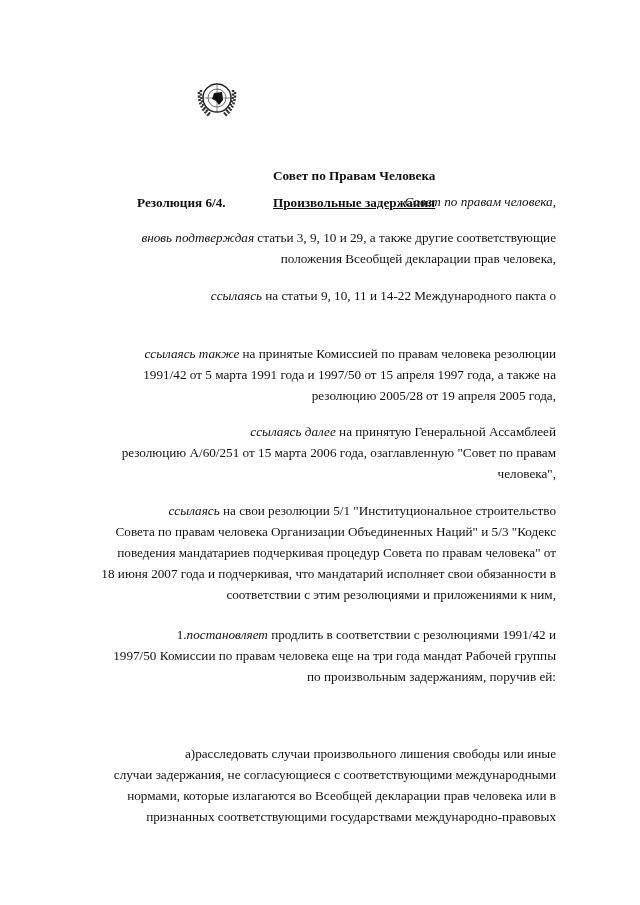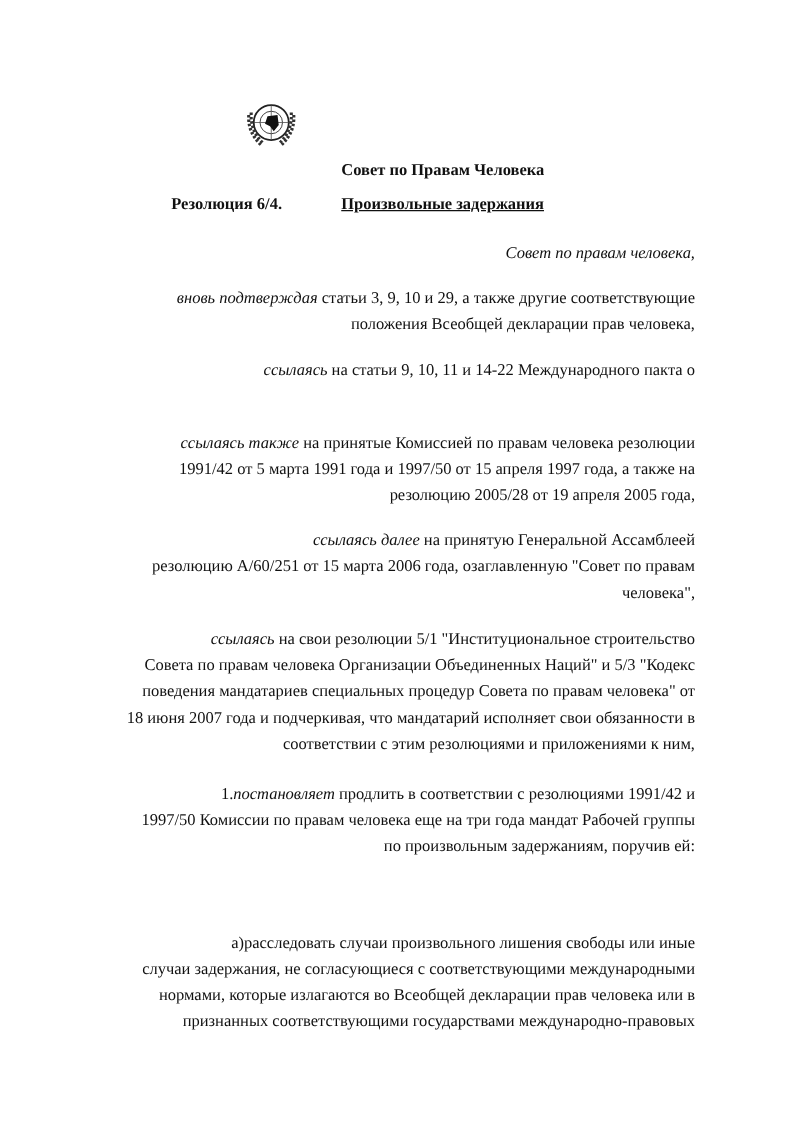--- a/index.html
+++ b/index.html
@@ -1,19 +1,19 @@
 <!DOCTYPE html>
 <html><head>
   <meta charset="utf-8">
   <style>
     html, body { margin: 0; padding: 0; background: #ffffff; }
     body { width: 640px; height: 905px; position: relative; overflow: hidden;
       font-family: "Liberation Serif", "DejaVu Serif", serif; color: #111; font-size: 13.2px; }
     .emblem { position: absolute; left: 192px; top: 74px; width: 50px; height: 50px; }
-    .hdr { position: absolute; font-weight: bold; font-size: 13.2px; white-space: nowrap; }
+    .hdr { position: absolute; font-weight: bold; font-size: 13.2px; white-space: nowrap; margin-top: 40px; }
     .p { position: absolute; left: 96px; width: 460px; line-height: 21px; white-space: nowrap; }
     .line { display: block; height: 21px; text-align: right; }
     .ind { padding-left: 41px; }
     i { font-style: italic; }
     .num { display: inline-block; width: 37px; }
   </style>
 </head>
 <body>
 
 <svg class="emblem" viewBox="0 0 50 50">
@@ -51,21 +51,21 @@
 
 <div class="p" style="top:421px;">
   <span class="line ind"><i>ссылаясь далее</i><span> на принятую Генеральной Ассамблеей</span></span>
   <span class="line">резолюцию A/60/251 от 15 марта 2006 года, озаглавленную "Совет по правам</span>
   <span class="line">человека",</span>
 </div>
 
 <div class="p" style="top:500px;">
   <span class="line ind"><i>ссылаясь</i><span> на свои резолюции 5/1 "Институциональное строительство</span></span>
   <span class="line">Совета по правам человека Организации Объединенных Наций" и 5/3 "Кодекс</span>
-  <span class="line">поведения мандатариев специальных процедур Совета по правам человека" от</span>
+  <span class="line">поведения мандатариев подчеркивая процедур Совета по правам человека" от</span>
   <span class="line">18 июня 2007 года и подчеркивая, что мандатарий исполняет свои обязанности в</span>
   <span class="line">соответствии с этим резолюциями и приложениями к ним,</span>
 </div>
 
 <div class="p" style="top:624px;">
   <span class="line ind"><span class="num">1.</span><i>постановляет</i><span> продлить в соответствии с резолюциями 1991/42 и</span></span>
   <span class="line">1997/50 Комиссии по правам человека еще на три года мандат Рабочей группы</span>
   <span class="line">по произвольным задержаниям, поручив ей:</span>
 </div>
 

